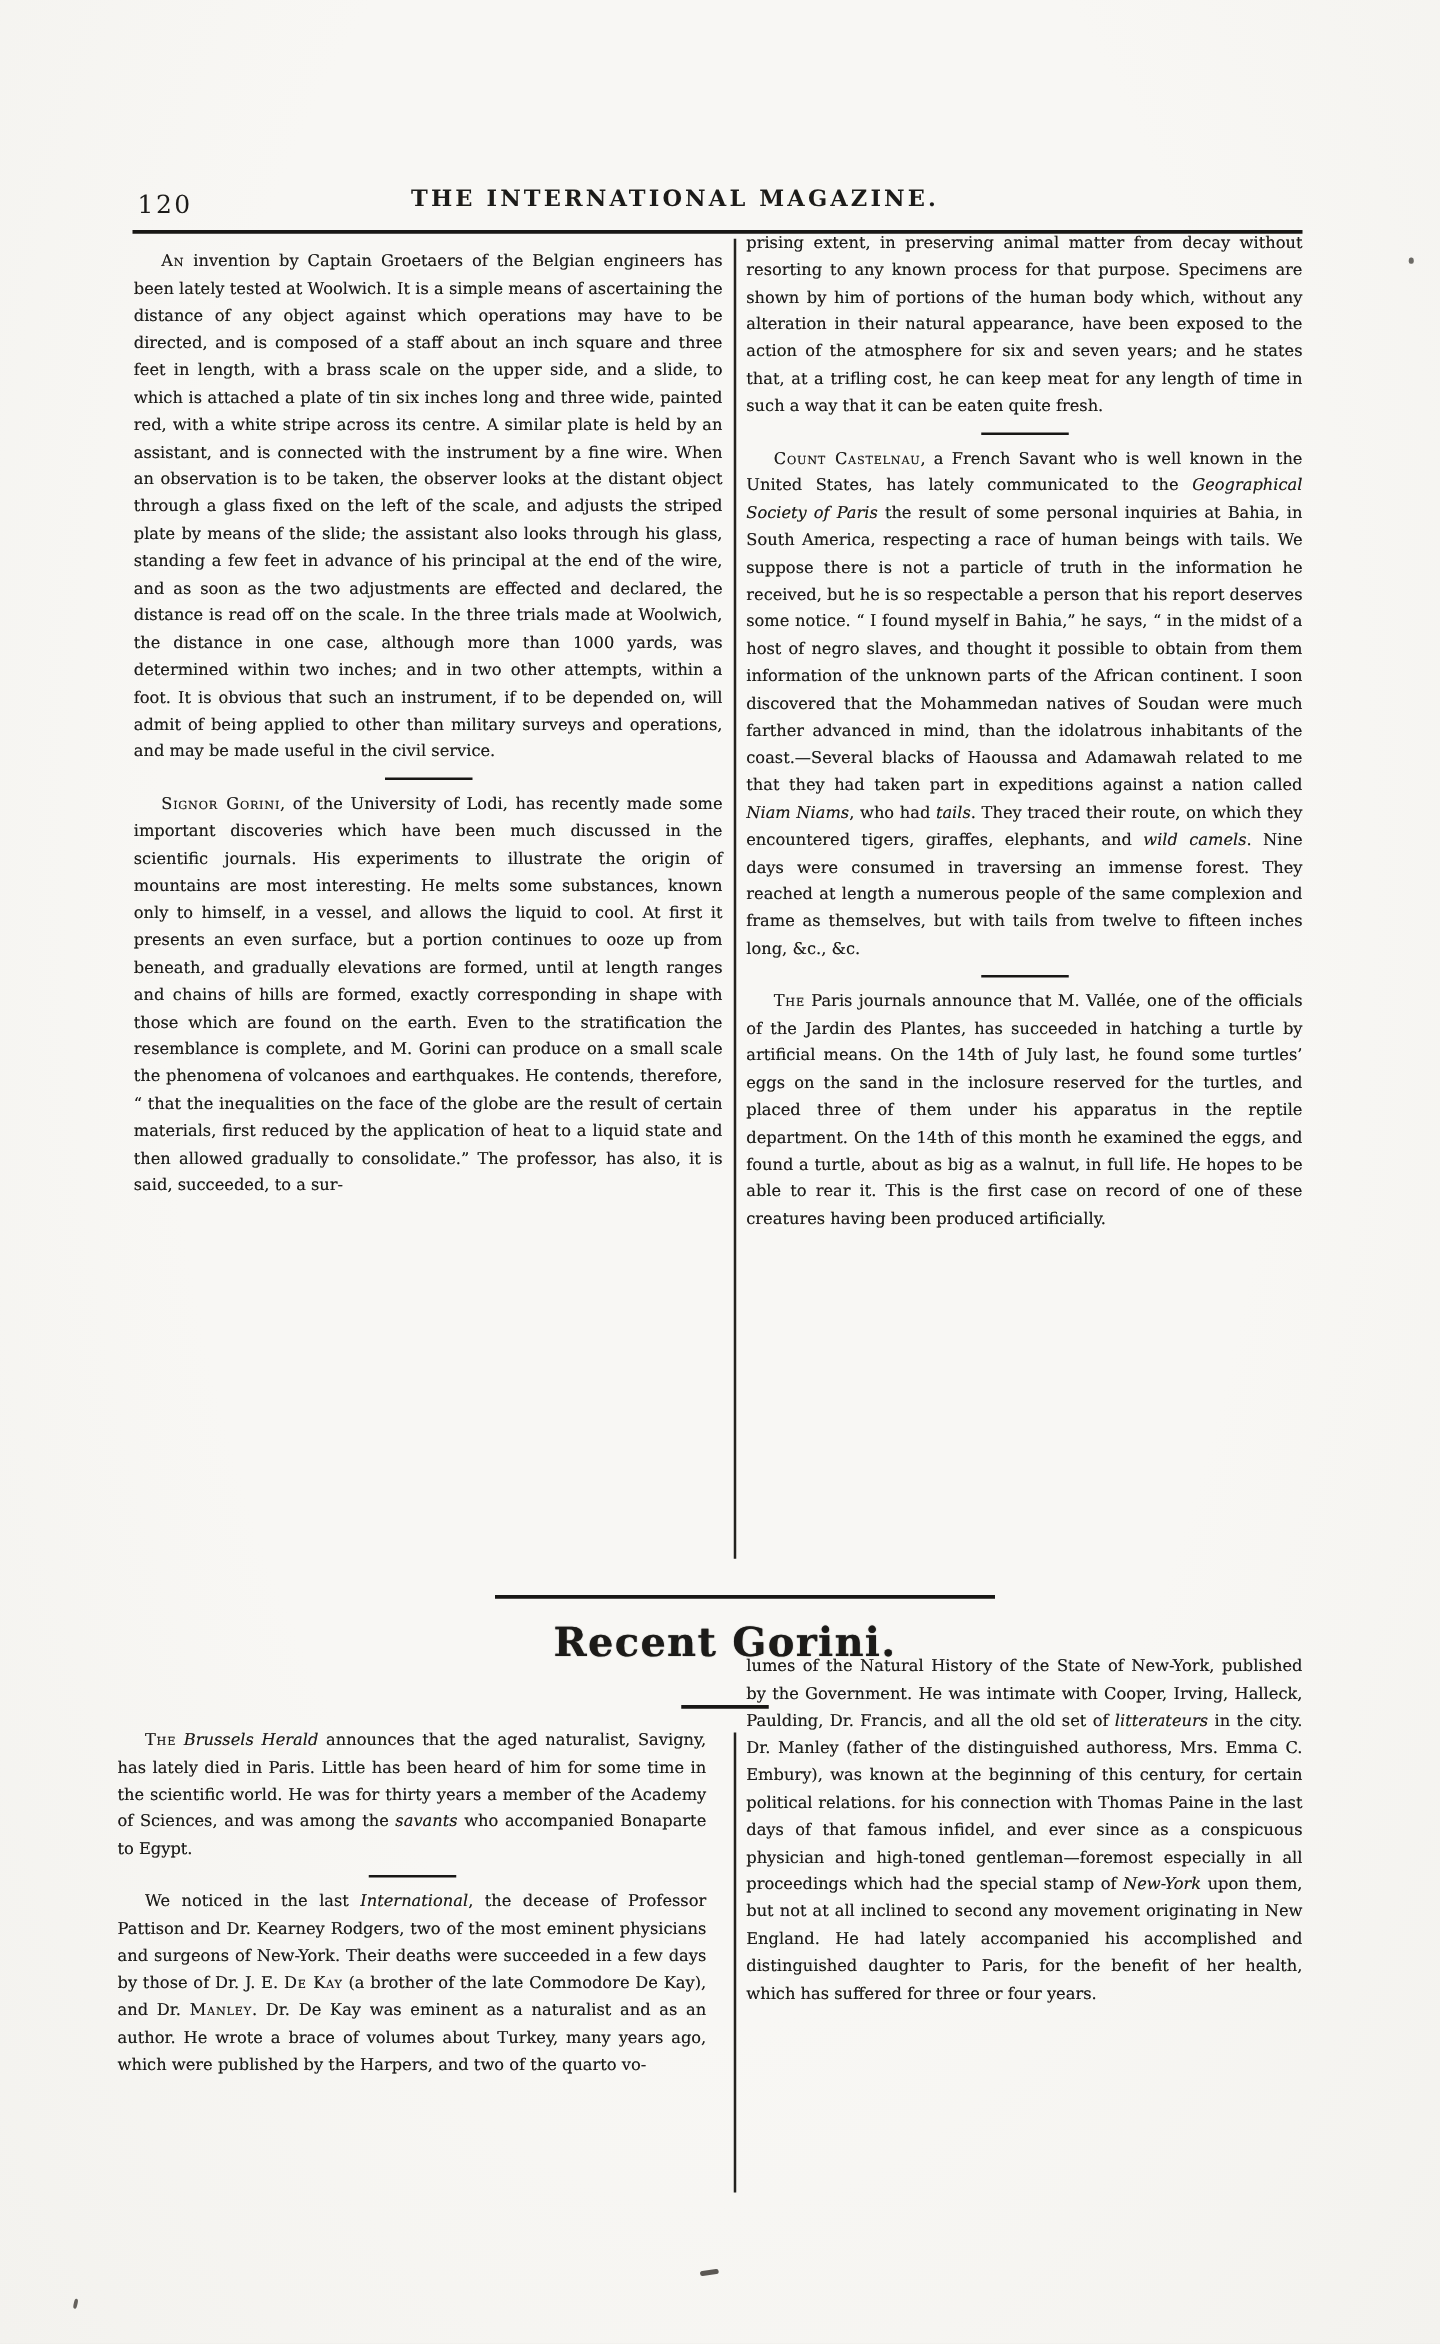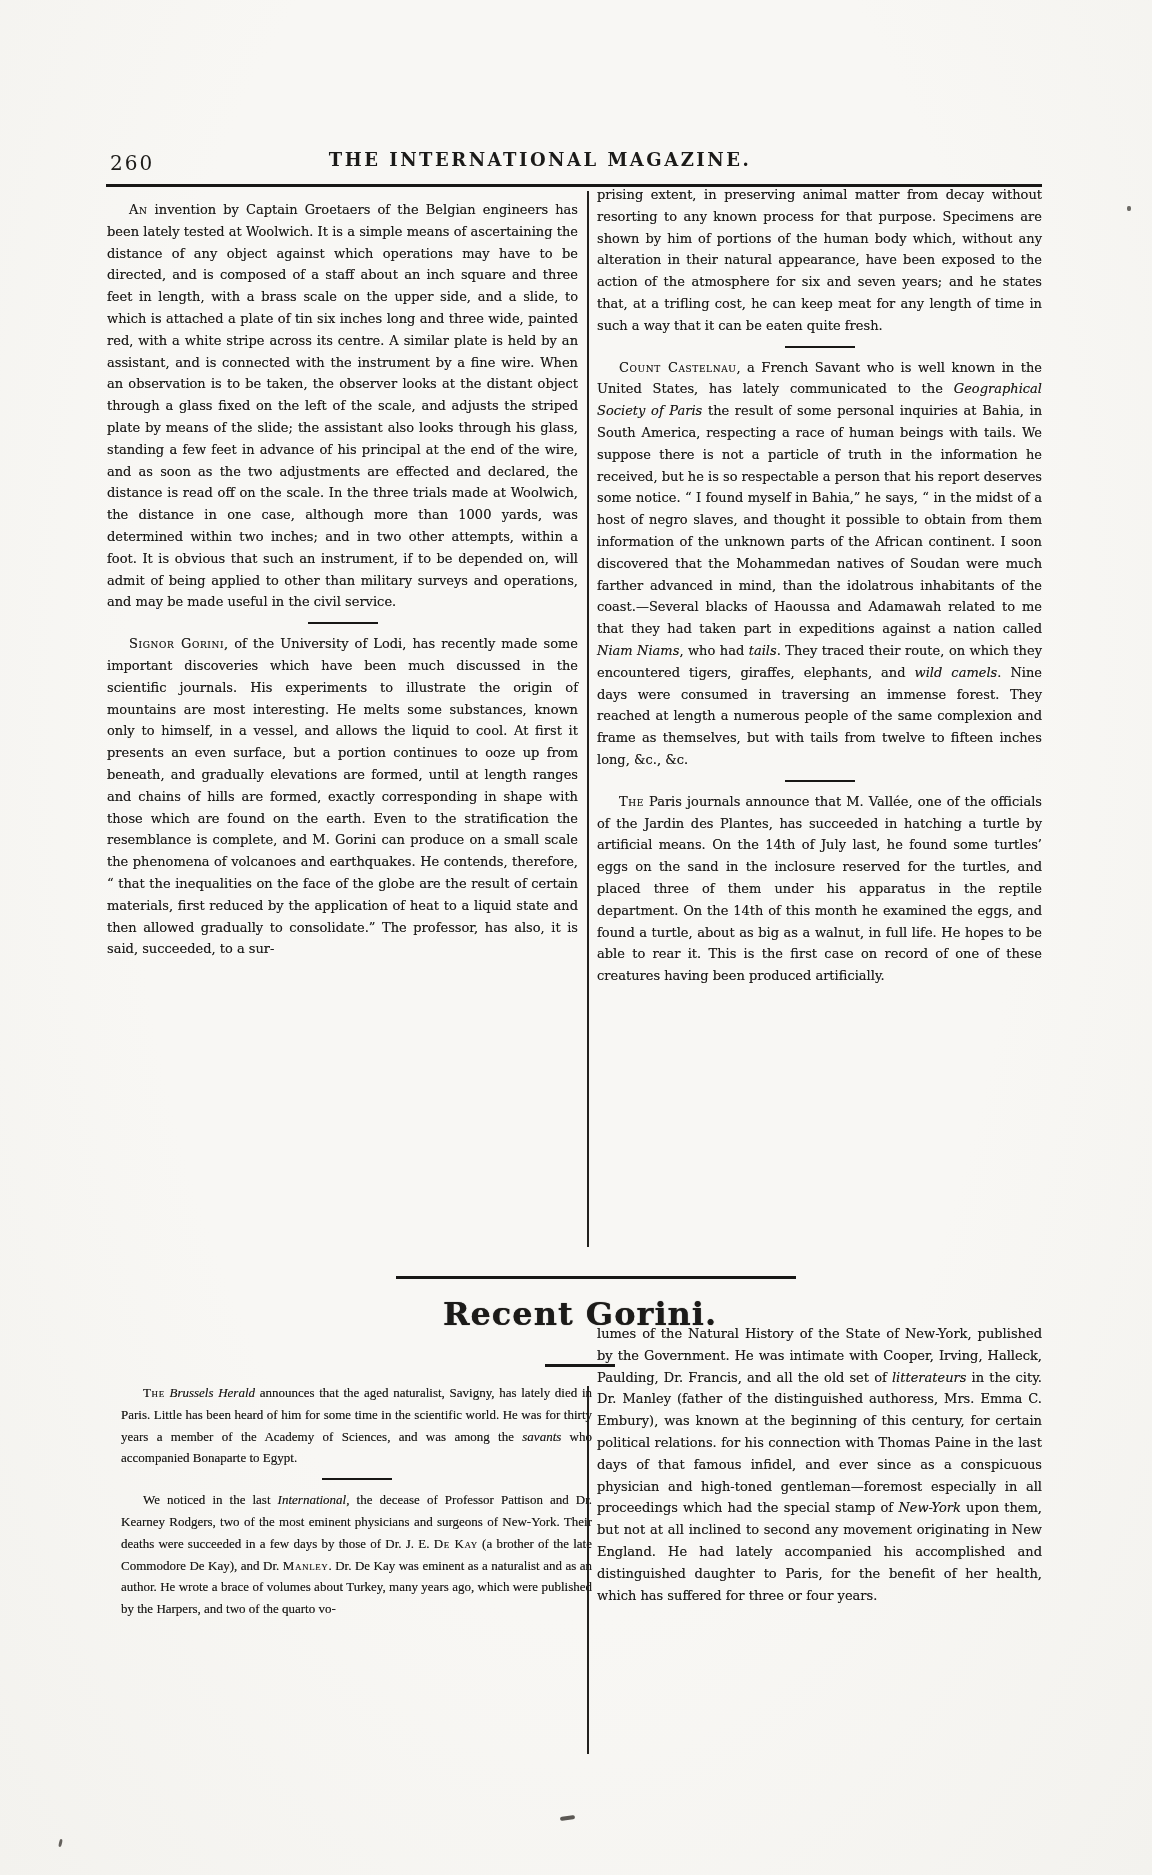--- a/index.html
+++ b/index.html
@@ -46,21 +46,21 @@
 
   
   .col {
     position:absolute;
     font-size:13px; line-height:21.8px;
     text-align:justify;
     text-shadow:0 0 .4px rgba(20,18,15,.55);
   }
   .col-top-left     { left:107px; top:199px;  width:471px; }
   .col-top-right    { left:597px; top:184px;  width:445px; }
-  .col-bottom-left  { left:121px; top:1382px; width:471px;font-family:Liberation Serif, serif; }
+  .col-bottom-left  { left:94px; top:1382px; width:471px; }
   .col-bottom-right { left:597px; top:1323px; width:445px; }
   .col p { margin:0; }
   .col p.indent { text-indent:22px; }
 
   .sc { font-variant:small-caps; letter-spacing:.6px; }
   .i  { font-style:italic; }
 
   
   .deaths-heading {
     position:absolute; left:140px; top:1295px; width:880px; margin:0;
@@ -73,21 +73,21 @@
   .speck { position:absolute; background:#4a4742; border-radius:40%; }
   .speck-dot     { left:1127px; top:206px;  width:4px;  height:5px; opacity:.8; }
   .speck-apos    { left:59px;   top:1839px; width:3px;  height:8px; transform:rotate(12deg); opacity:.85; }
   .speck-smudge  { left:560px;  top:1816px; width:15px; height:4px; transform:rotate(-8deg); border-radius:2px; opacity:.9; }
 </style>
 </head>
 <body>
 
 <div class="page">
 
-  <div class="pagenum">260</div>
+  <div class="pagenum">120</div>
   <div class="journal-title">THE INTERNATIONAL MAGAZINE.</div>
   <div class="header-rule"></div>
 
   <div class="vrule vrule-top"></div>
 
   <div class="col col-top-left">
     <p class="indent"><span class="sc">An</span><span> invention by Captain Groetaers of the Belgian engineers has been lately tested at Woolwich. It is a simple means of ascertaining the distance of any object against which operations may have to be directed, and is composed of a staff about an inch square and three feet in length, with a brass scale on the upper side, and a slide, to which is attached a plate of tin six inches long and three wide, painted red, with a white stripe across its centre. A similar plate is held by an assistant, and is connected with the instrument by a fine wire. When an observation is to be taken, the observer looks at the distant object through a glass fixed on the left of the scale, and adjusts the striped plate by means of the slide; the assistant also looks through his glass, standing a few feet in advance of his principal at the end of the wire, and as soon as the two adjustments are effected and declared, the distance is read off on the scale. In the three trials made at Woolwich, the distance in one case, although more than 1000 yards, was determined within two inches; and in two other attempts, within a foot. It is obvious that such an instrument, if to be depended on, will admit of being applied to other than military surveys and operations, and may be made useful in the civil service.</span></p>
     <div class="divider"></div>
     <p class="indent"><span class="sc">Signor Gorini</span><span>, of the University of Lodi, has recently made some important discoveries which have been much discussed in the scientific journals. His experiments to illustrate the origin of mountains are most interesting. He melts some substances, known only to himself, in a vessel, and allows the liquid to cool. At first it presents an even surface, but a portion continues to ooze up from beneath, and gradually elevations are formed, until at length ranges and chains of hills are formed, exactly corresponding in shape with those which are found on the earth. Even to the stratification the resemblance is complete, and M. Gorini can produce on a small scale the phenomena of volcanoes and earthquakes. He contends, therefore, “ that the inequalities on the face of the globe are the result of certain materials, first reduced by the application of heat to a liquid state and then allowed gradually to consolidate.” The professor, has also, it is said, succeeded, to a sur-</span></p>
   </div>

